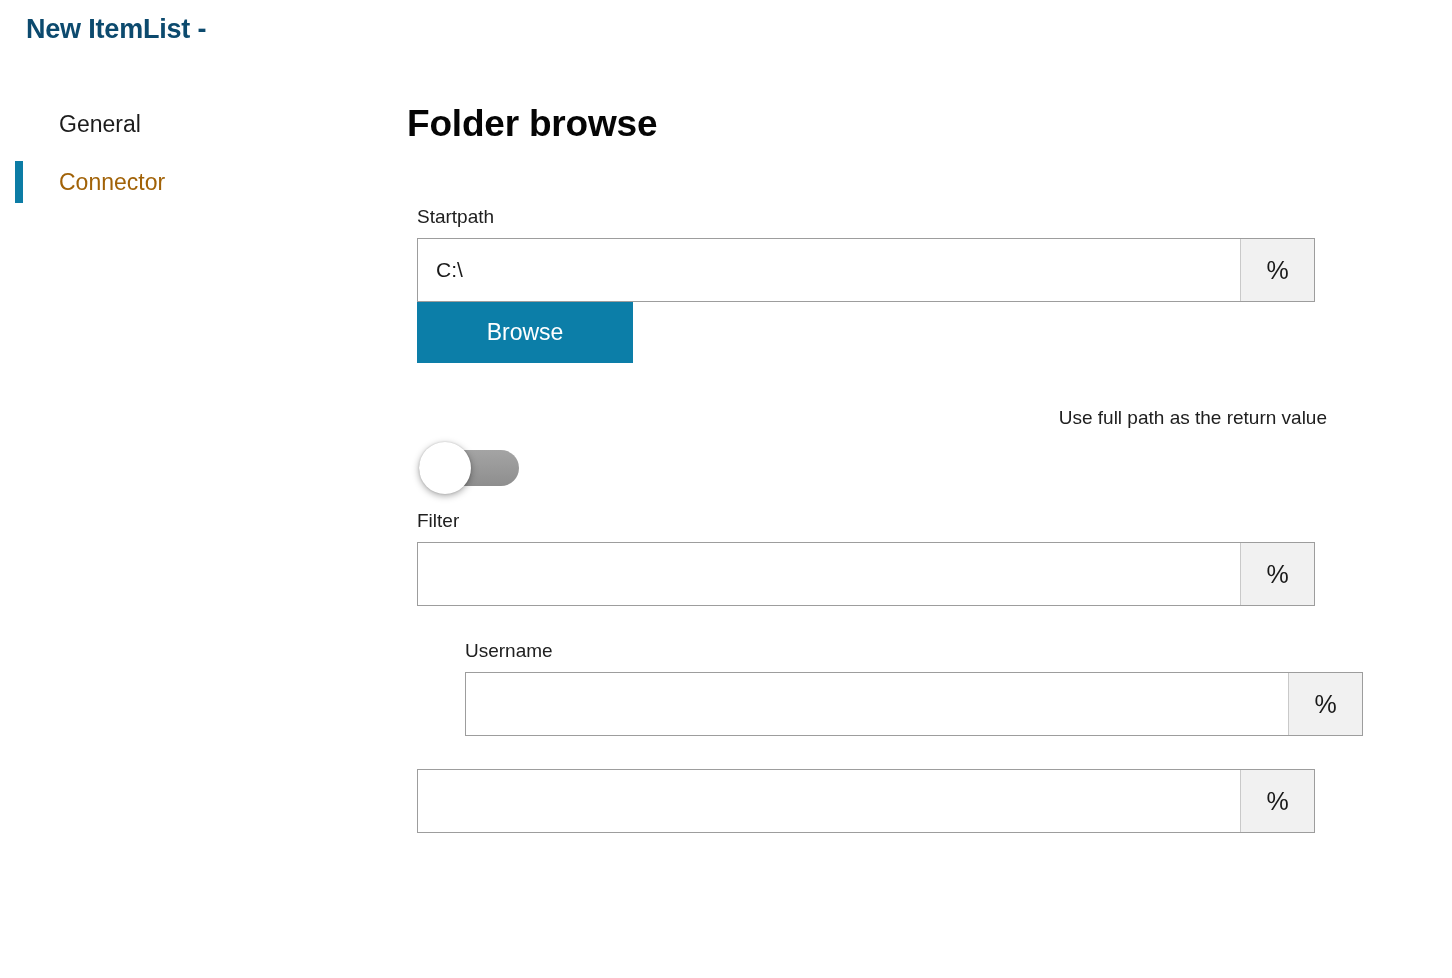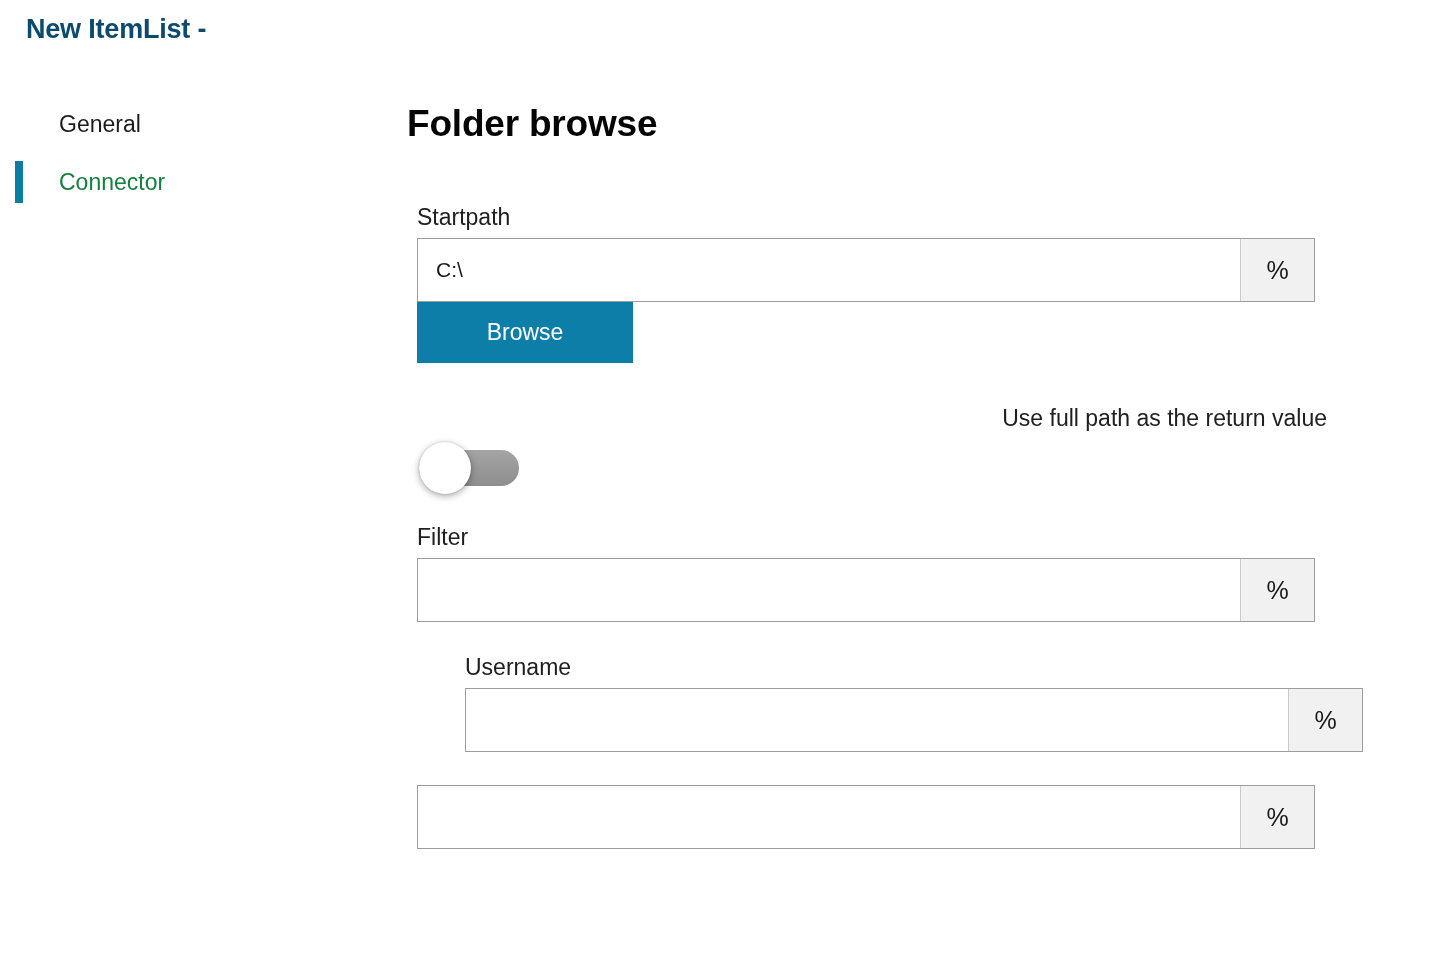--- a/index.html
+++ b/index.html
@@ -45,21 +45,21 @@
     padding-left: 48px;
     box-sizing: border-box;
     cursor: pointer;
   }
   .nav-item .nav-label {
     font-size: 23px;
     color: #1c1c1c;
     white-space: nowrap;
   }
   .nav-item.is-selected .nav-label {
-    color: #15803d;
+    color: #a16207;
   }
   .nav-accent {
     position: absolute;
     left: 4px;
     top: 8px;
     width: 8px;
     height: 42px;
     background: #0c7ca5;
   }
   .nav-item:not(.is-selected) .nav-accent {
@@ -85,21 +85,21 @@
   }
 
   .form {
     position: absolute;
     left: 12px;
     top: 205px;
     width: 910px;
   }
 
   .field-label {
-    font-size: 23px;
+    font-size: 19px;
     color: #202020;
     line-height: 24px;
     margin-bottom: 9px;
     white-space: nowrap;
   }
 
   .input-row {
     display: flex;
     align-items: stretch;
     width: 898px;
@@ -218,21 +218,21 @@
     </div>
 
     <div class="group" style="margin-top:43px;text-align:right;">
       <div class="field-label">Use full path as the return value</div>
       <div class="toggle-wrap">
         <div class="toggle-track"></div>
         <div class="toggle-knob"></div>
       </div>
     </div>
 
-    <div class="group" style="margin-top:28px;">
+    <div class="group" style="margin-top:12px;">
       <div class="field-label">Filter</div>
       <div class="input-row">
         <input class="text-input" type="text" value="" style="">
         <button class="pct-btn">%</button>
       </div>
     </div>
 
     <div class="group" style="margin-top:33px;padding-left:48px;">
       <div class="field-label">Username</div>
       <div class="input-row">

